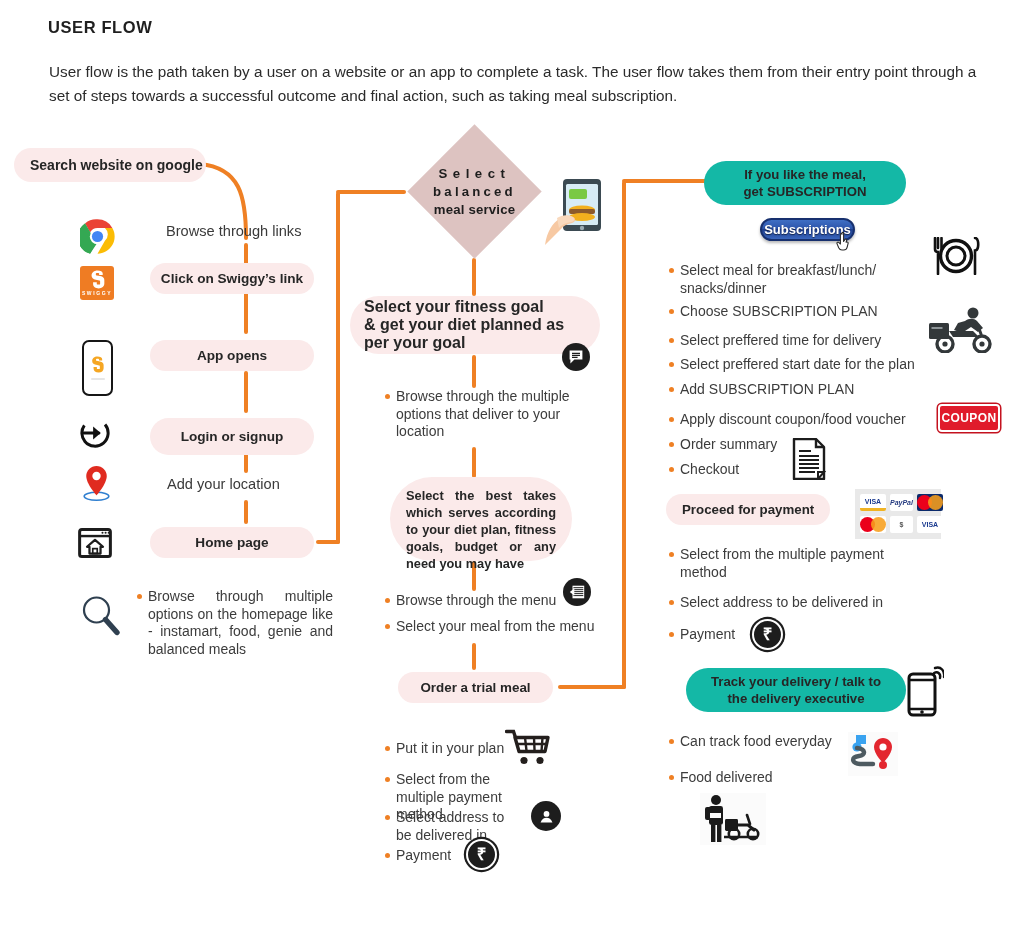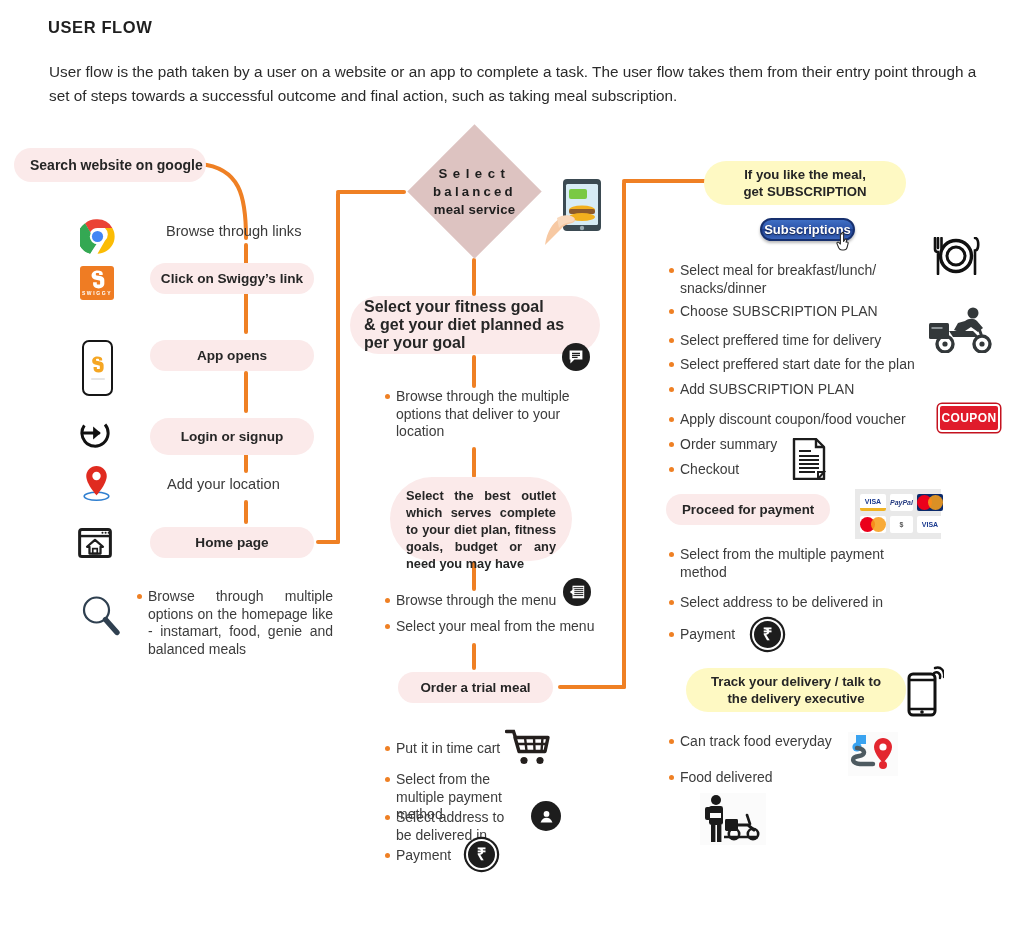--- a/index.html
+++ b/index.html
@@ -30,21 +30,21 @@
   
   .pill {
     position: absolute;
     background: #fbeaea;
     border-radius: 999px;
     display: flex; align-items: center;
     font-weight: bold;
     color: #262626;
   }
   .pill.center { justify-content: center; text-align: center; }
-  .pill.dark { background: #fef9c3; }
+  .pill.dark { background: #14b8a6; }
   .pill .txt { white-space: pre-line; }
 
   .plain {
     position: absolute;
     font-size: 14.6px; color: #3a3a3a; line-height: 19px;
   }
 
   .bullet {
     position: absolute;
     font-size: 14px; line-height: 17.5px; color: #3c3c3c;
@@ -293,39 +293,39 @@
   <div class="badge-circle" style="left:562px; top:343px; width:28px; height:28px;">
     <svg width="16" height="16" viewBox="0 0 20 20">
       <path d="M2 2h16v11H8l-5 5v-5H2z" fill="#fff"></path>
       <path d="M5 5.5h10M5 8h10M5 10.5h7" stroke="#1d1d1d" stroke-width="1.4"></path>
     </svg>
   </div>
 
   <div class="bullet" style="left:396px; top:388px; width:198px;">Browse through the multiple options that deliver to your location</div>
 
   <div class="pill just" style="left:390px; top:477px; width:182px; height:84px; padding:0 16px; font-size:12.8px; line-height:17px; text-align:justify; display:block; padding-top:10px;">
-    <span class="txt">Select the best outlet which serves complete to your diet plan, fitness goals, budget or any need you may have</span>
+    <span class="txt">Select the best takes which serves according to your diet plan, fitness goals, budget or any need you may have</span>
   </div>
 
   <div class="bullet" style="left:396px; top:592px; width:185px;">Browse through the menu</div>
   <div class="bullet" style="left:396px; top:618px; width:200px;">Select your meal from the menu</div>
 
   <div class="badge-circle" style="left:563px; top:578px; width:28px; height:28px;">
     <svg width="18" height="18" viewBox="0 0 20 20">
       <rect x="5" y="3" width="13" height="14" fill="#fff"></rect>
       <path d="M6 5.2h11M6 7.4h11M6 9.6h11M6 11.8h11M6 14h11" stroke="#1d1d1d" stroke-width="1.1"></path>
       <path d="M2 10l5-4v8z" fill="#fff"></path>
     </svg>
   </div>
 
   <div class="pill center" style="left:398px; top:672px; width:155px; height:31px; font-size:13.4px;">
     <span class="txt">Order a trial meal</span>
   </div>
 
-  <div class="bullet" style="left:396px; top:740px; width:140px;">Put it in time cart</div>
+  <div class="bullet" style="left:396px; top:740px; width:140px;">Put it in your plan</div>
   <div class="bullet" style="left:396px; top:771px; width:130px;">Select from the multiple payment method</div>
   <div class="bullet" style="left:396px; top:809px; width:120px;">Select address to be delivered in</div>
   <div class="bullet" style="left:396px; top:847px; width:110px;">Payment</div>
 
   <div class="icon" style="left:505px; top:729px;">
     <svg width="46" height="37" viewBox="0 0 46 37">
       <path d="M1.5 2.5h7l2 6" stroke="#241f1d" stroke-width="3.4" fill="none" stroke-linecap="round"></path>
       <path d="M10 8.5h33l-3 14H14z" fill="none" stroke="#241f1d" stroke-width="3.4" stroke-linejoin="round"></path>
       <path d="M11.8 15h31M20 8.5l1.6 14M29 8.5l.6 14M37.5 8.5l-1 14" stroke="#241f1d" stroke-width="2.4"></path>
       <circle cx="19" cy="31.5" r="3.6" fill="#241f1d"></circle>

